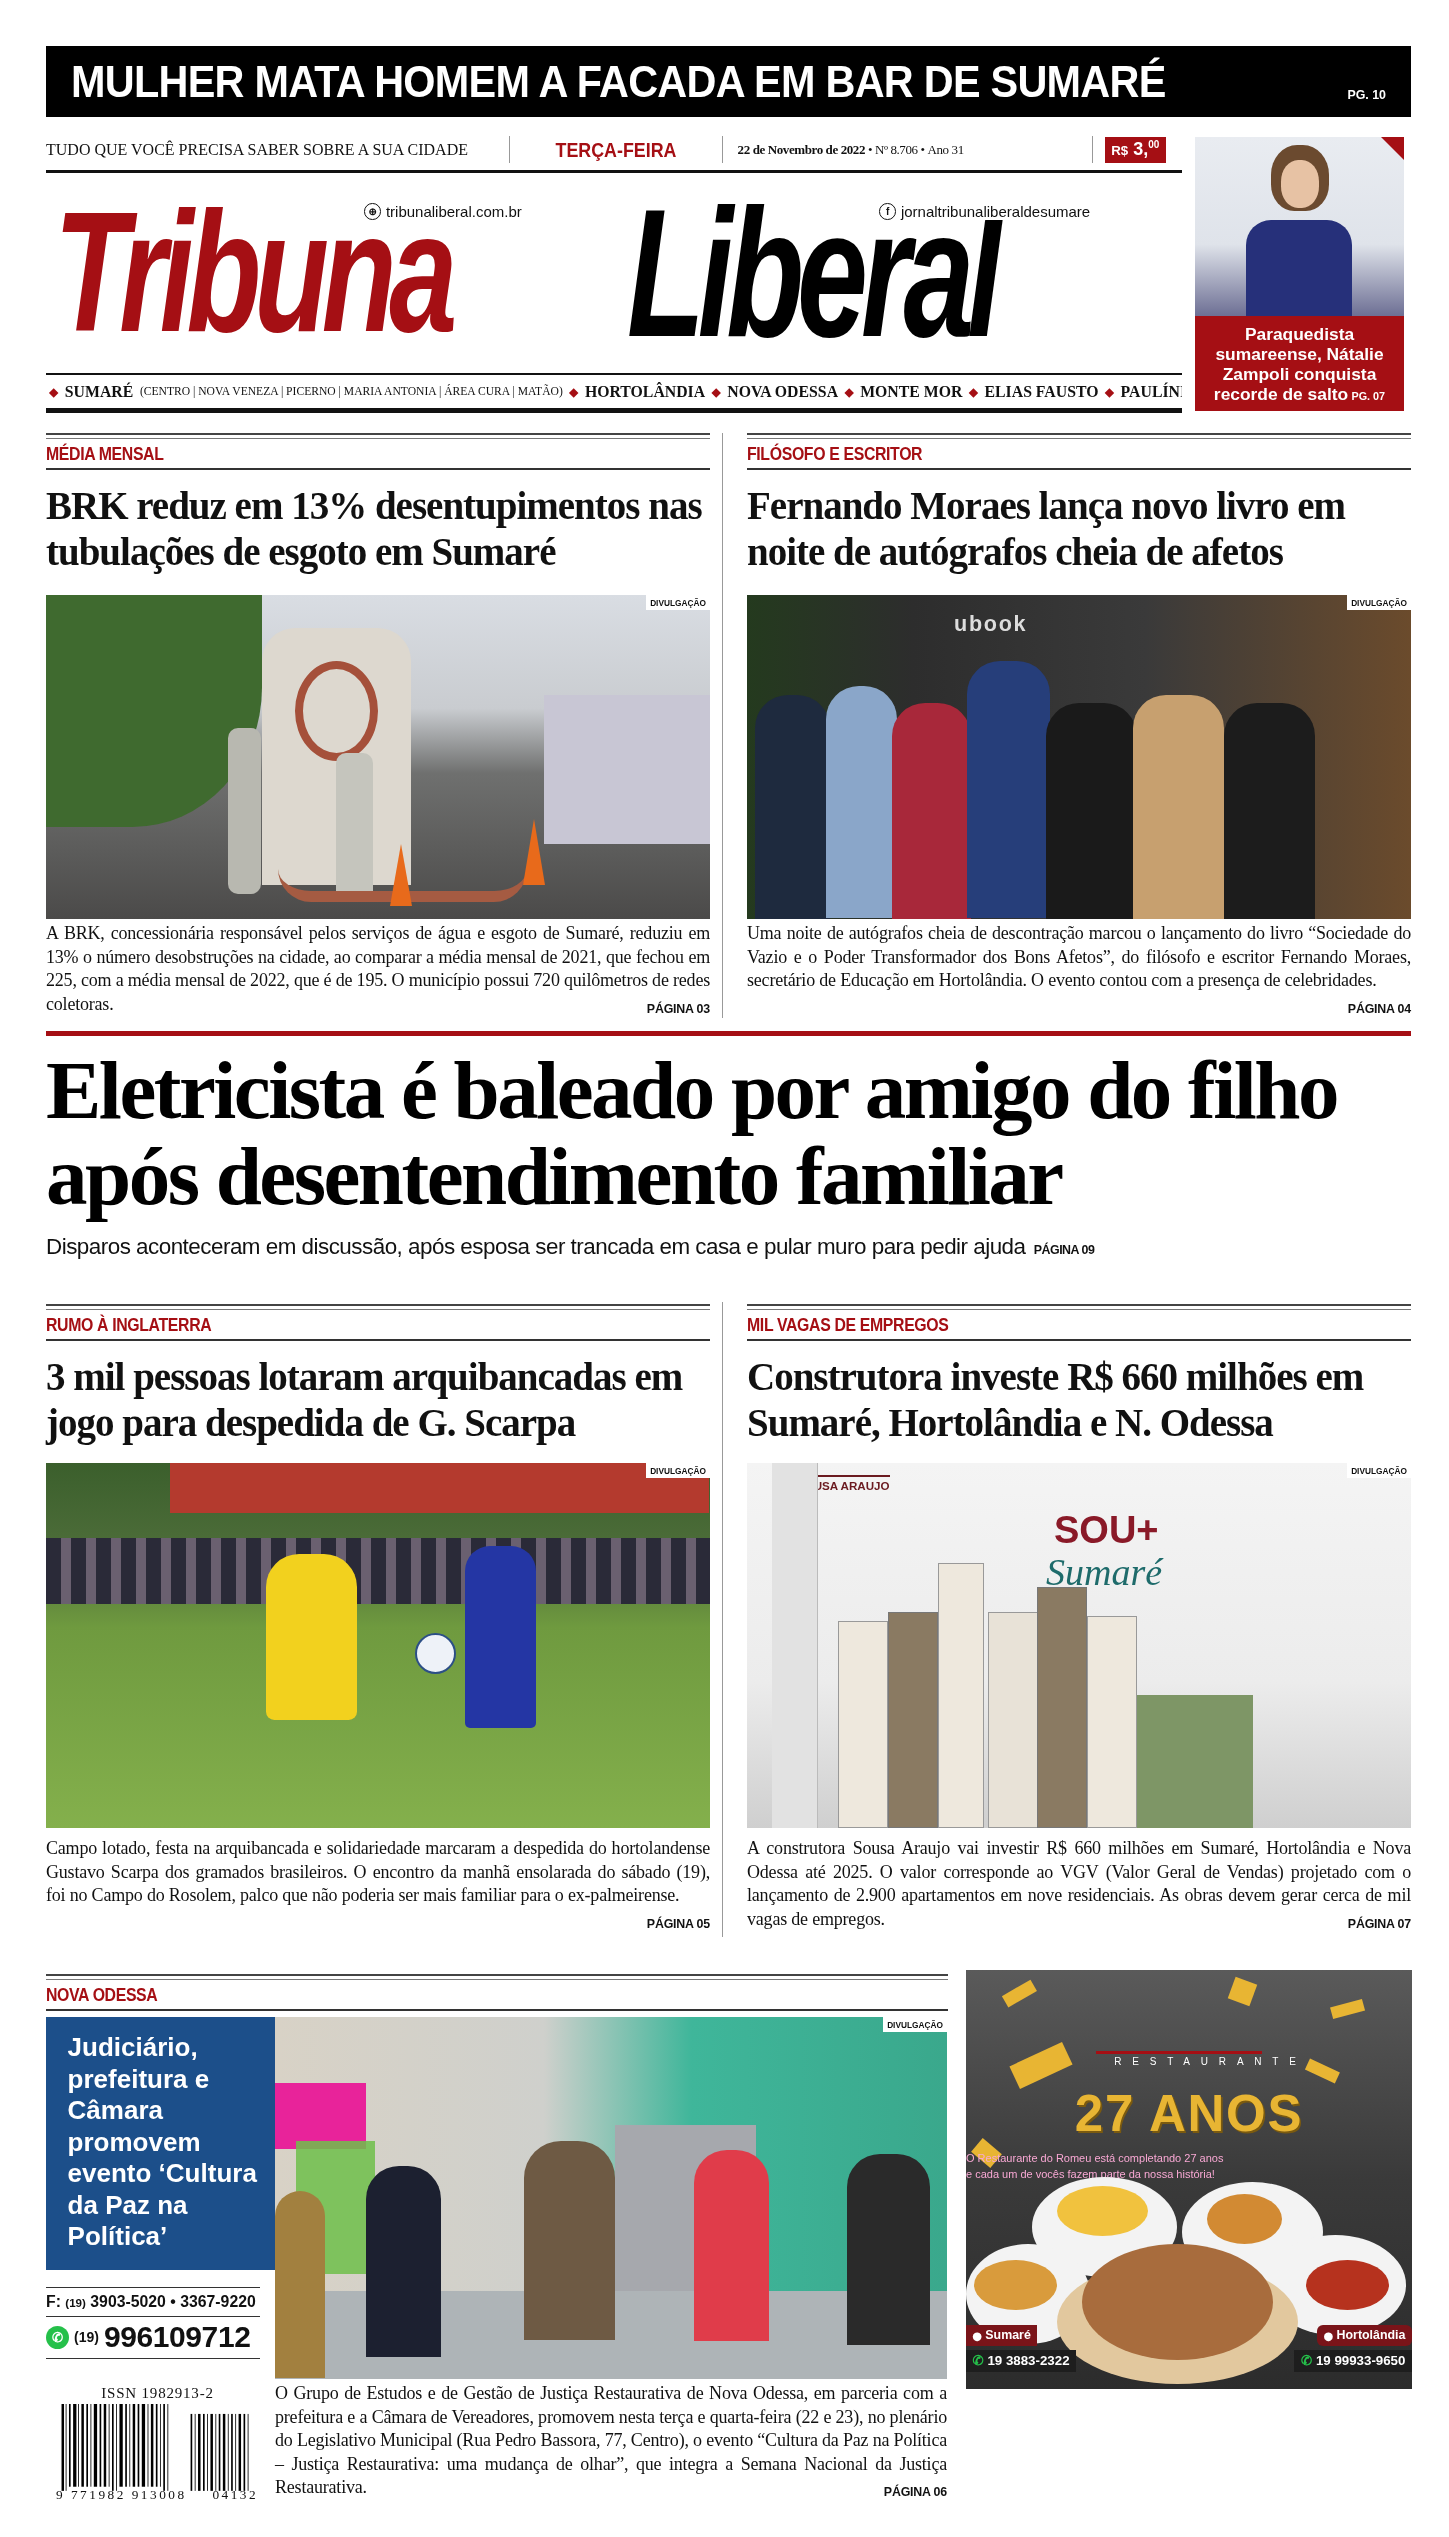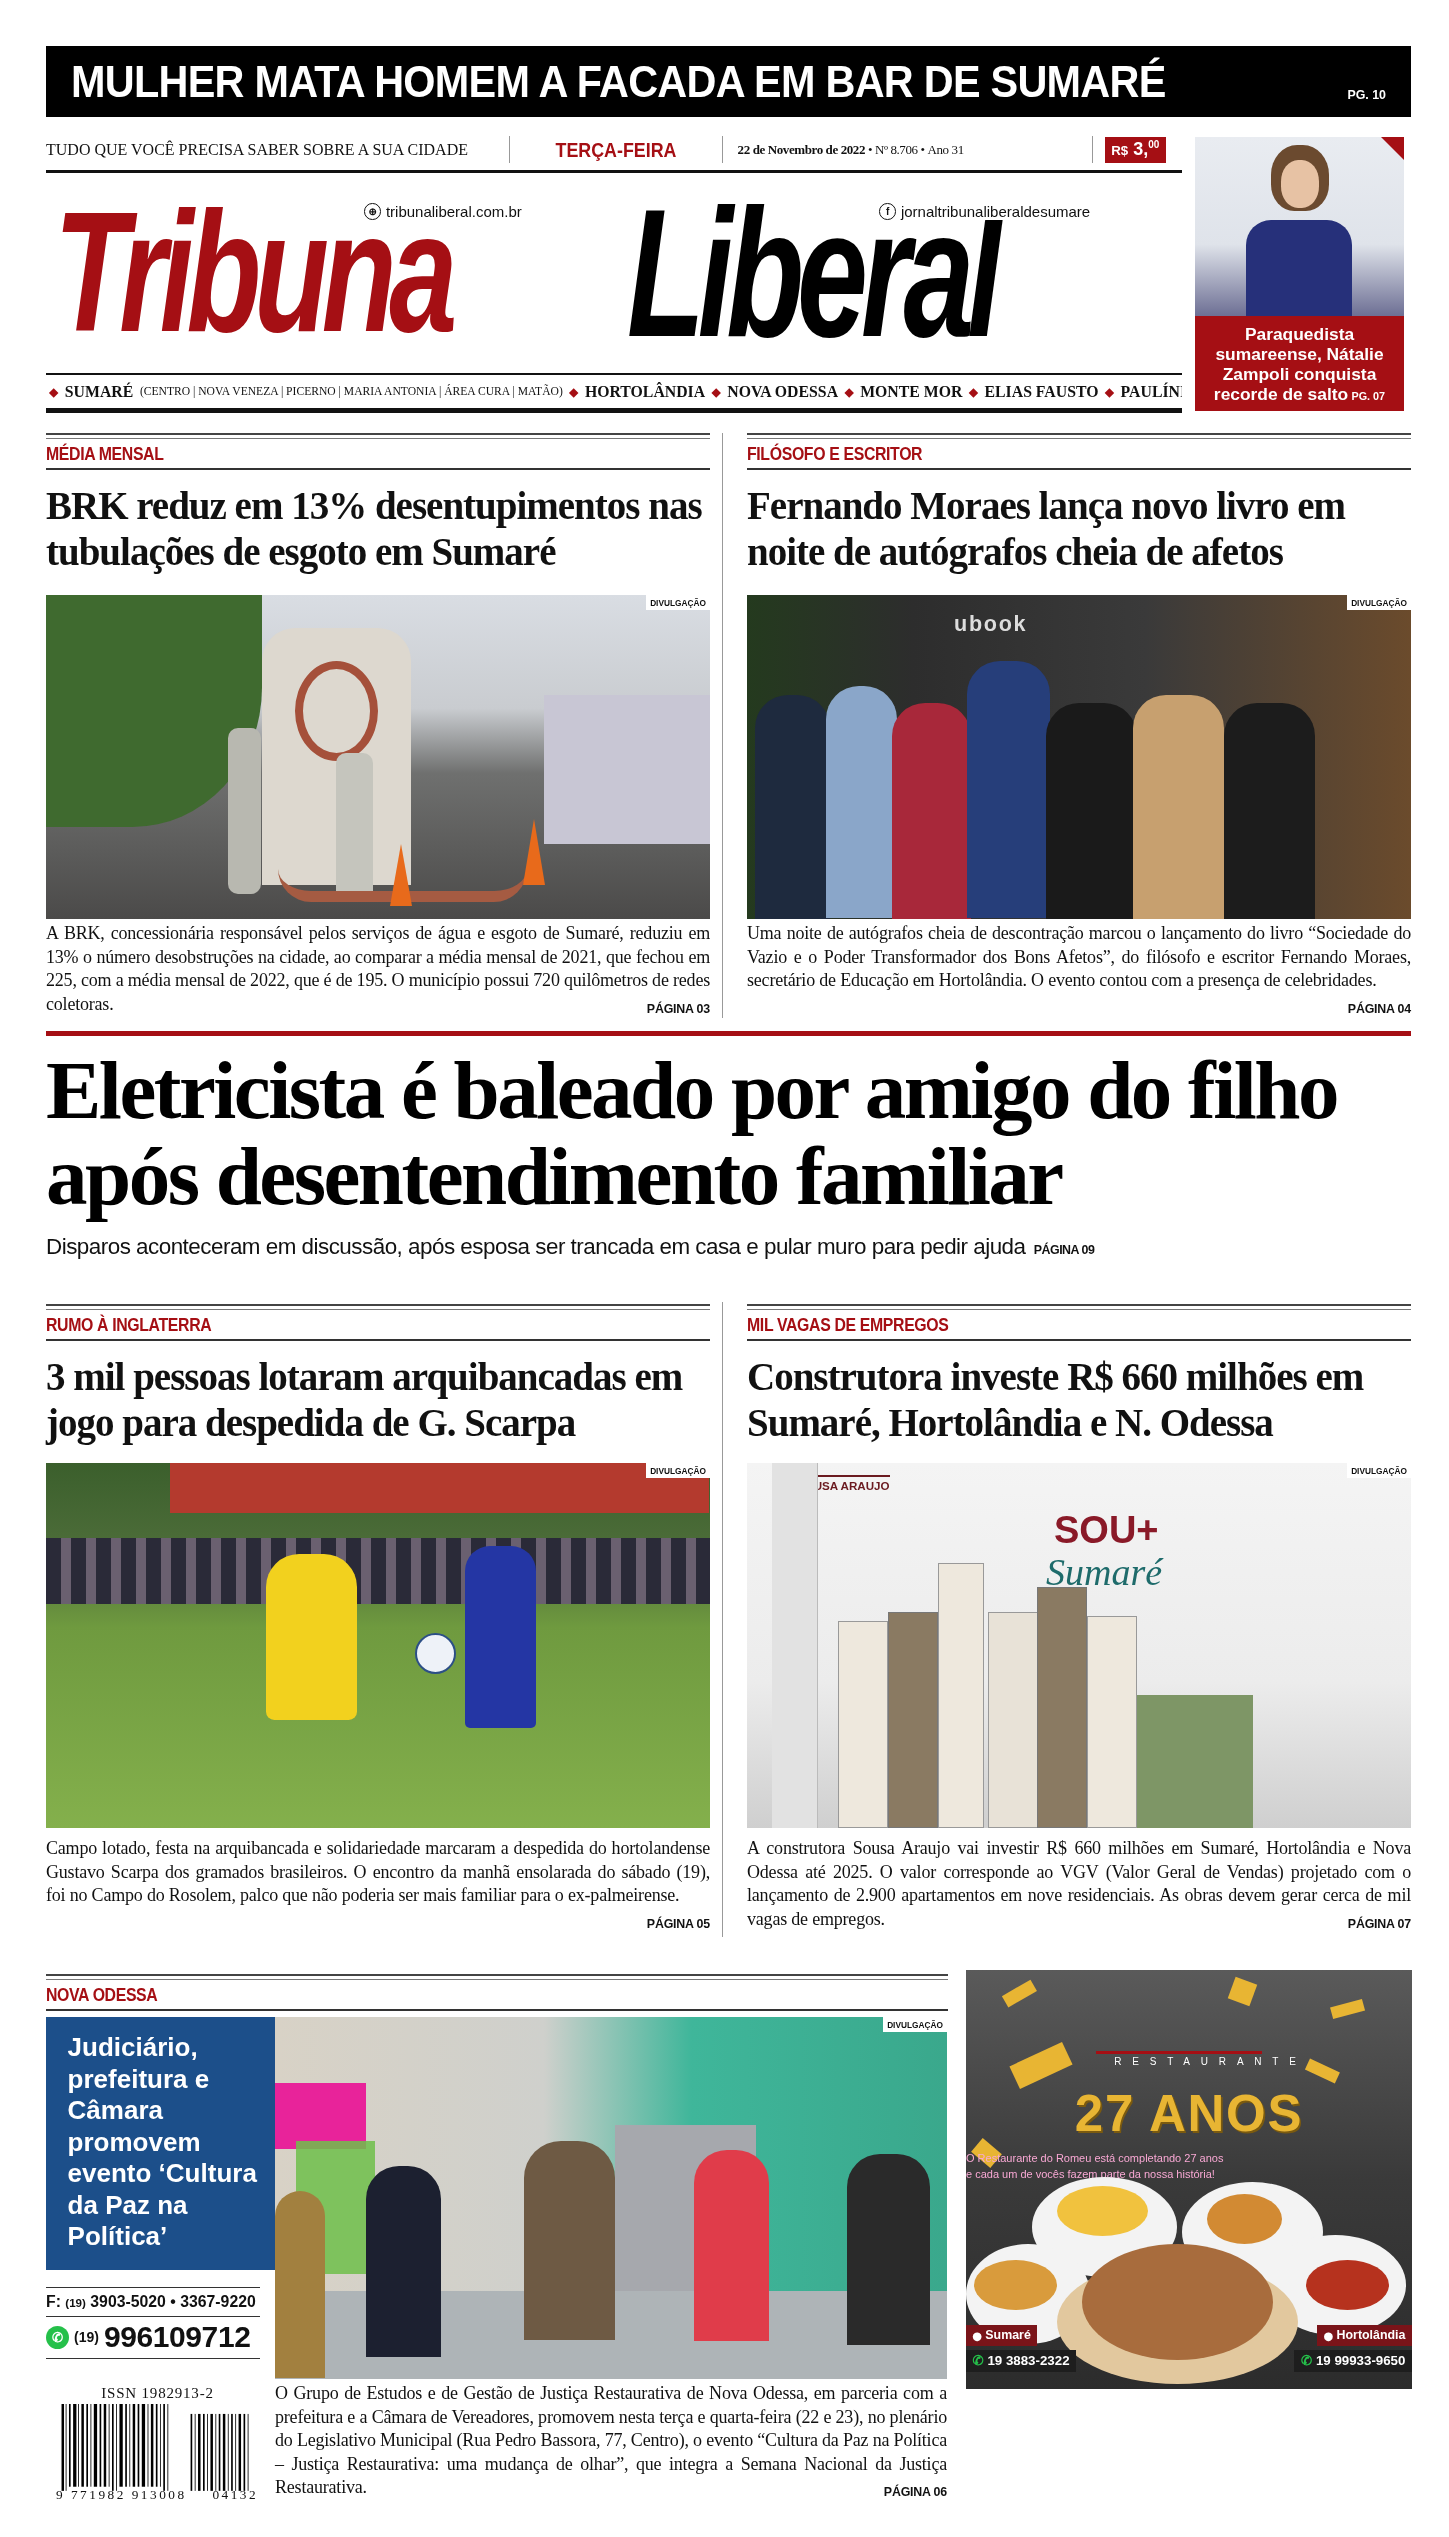--- a/index.html
+++ b/index.html
@@ -380,16 +380,16 @@
   <div class="plate" style="left:216px; top:212px; width:141px; height:100px;"></div>
   <div class="food" style="left:241px; top:224px; width:75px; height:50px; background:#d28a33;"></div>
   <div class="plate" style="left:0; top:274px; width:124px; height:100px;"></div>
   <div class="food" style="left:8.3px; top:290px; width:83px; height:50px; background:#d99b3c;"></div>
   <div class="plate" style="left:299px; top:265px; width:141px; height:100px;"></div>
   <div class="food" style="left:340px; top:290px; width:83px; height:50px; background:#b6321e;"></div>
   <div class="food" style="left:91px; top:290px; width:241px; height:124px; background:#e2c89e; border-radius:50%;"></div>
   <div class="food" style="left:116px; top:274px; width:191px; height:116px; background:#a86c3d;"></div>
   <div class="loc" style="left:0; top:355px;"><span style="font-size:8.3px;">⬤</span> <span>Sumaré</span></div>
   <div class="tel" style="left:0; top:380px;"><span style="color:#25c04a;">✆</span> <span>19 3883-2322</span></div>
-  <div class="loc" style="right:0; top:355px;"><span style="font-size:8.3px;">⬤</span> <span>Hortolândia</span></div>
+  <div class="loc" style="right:0; top:355px;border-radius:6px;"><span style="font-size:8.3px;">⬤</span> <span>Hortolândia</span></div>
   <div class="tel" style="right:0; top:380px;"><span style="color:#25c04a;">✆</span> <span>19 99933-9650</span></div>
 </div>
 
 
 </body></html>

